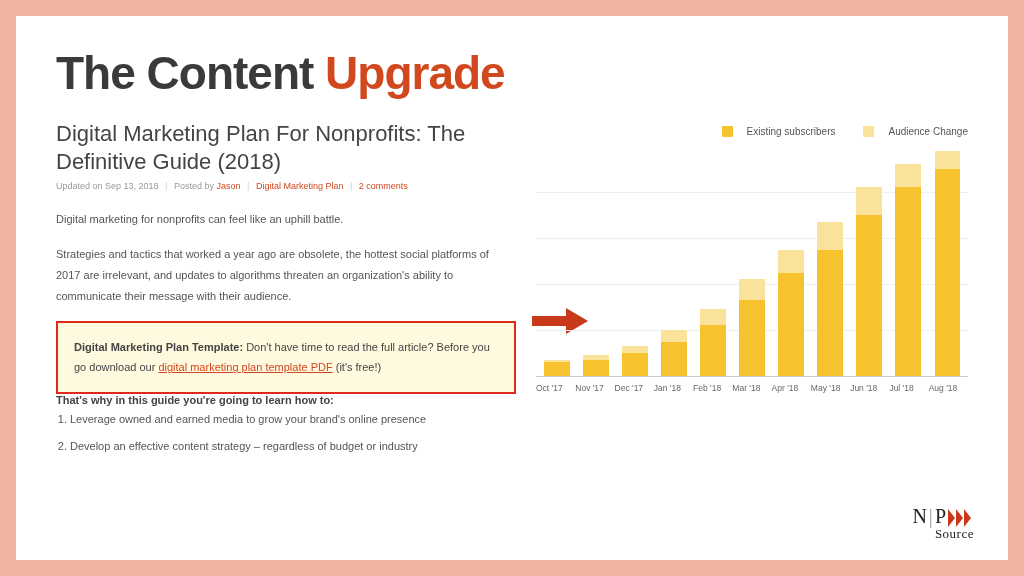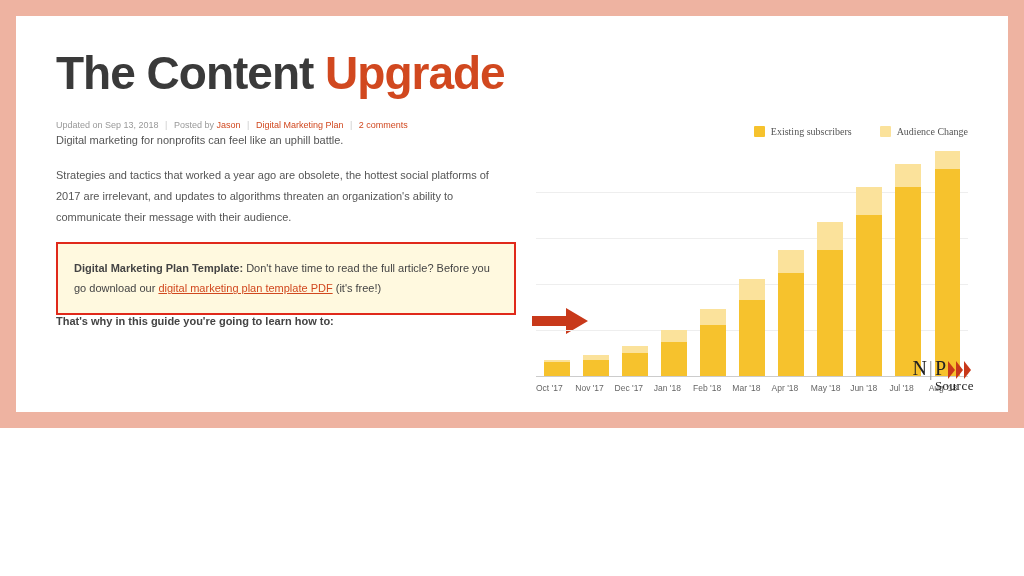--- a/index.html
+++ b/index.html
@@ -1,39 +1,39 @@
 <!DOCTYPE html>
 <html><head>
 <meta charset="utf-8">
 <style>
   * { box-sizing: border-box; margin: 0; padding: 0; }
   html, body { width: 1024px; height: 576px; font-family: 'Helvetica Neue', Arial, sans-serif; }
   .frame {
-    width: 1024px; height: 428px;
+    width: 1024px; height: 576px;
     border: 16px solid #EEB3A1;
     background: #fff;
     position: relative;
     padding: 30px 40px 27px 40px;
   }
   .slide-title {
     font-size: 46px;
     font-weight: 900;
     letter-spacing: -1px;
     margin-bottom: 20px;
   }
   .slide-title .t1 { color: #3a3a3a; }
   .slide-title .t2 { color: #D1481F; }
   .cols { display: flex; gap: 20px; }
   .left { width: 460px; }
   .right { flex: 1; position: relative; }
   .article-title {
     font-size: 22px; font-weight: 400; color: #444; line-height: 1.25;
     margin-bottom: 6px;
   }
-  .meta { font-size: 9px; color: #999; }
+  .meta { font-size: 9px; color: #999; margin-bottom: 18px; }
   .meta .sep { color: #ccc; margin: 0 4px; }
   .meta a { color: #D1481F; text-decoration: none; }
   .para { font-size: 11px; color: #555; line-height: 1.9; margin-bottom: 14px; }
   .callout {
     border: 2px solid #E0291A;
     background: #FFF9DF;
     padding: 14px 16px;
     font-size: 11px; color: #444; line-height: 1.9;
   }
   .callout b { font-weight: 700; }
@@ -44,21 +44,21 @@
   .arrow {
     position: absolute;
     left: -4px; top: 186px;
     width: 56px; height: 30px;
   }
   .arrow svg { width: 100%; height: 100%; }
   .legend {
     display: flex; justify-content: flex-end; gap: 28px;
     font-size: 10px; color: #555; margin-bottom: 10px; margin-top: 6px;
   }
-  .legend span { display: inline-flex; align-items: flex-start; gap: 6px; font-family: Liberation Serif, serif; }
+  .legend span { display: inline-flex; align-items: flex-start; gap: 14px; }
   .sw { width: 11px; height: 11px; border-radius: 1px; display: inline-block; }
   .sw.a { background: #F6C22D; }
   .sw.b { background: #FBE29B; }
   .chart {
     position: relative;
     height: 230px;
     border-bottom: 1px solid #ccc;
     display: flex; align-items: flex-end; gap: 2px;
     padding: 0 2px;
     background: repeating-linear-gradient(
@@ -87,35 +87,40 @@
 <body>
 
 <div class="frame">
 
   <div class="slide-title">
     <span class="t1">The Content </span><span class="t2">Upgrade</span>
   </div>
 
   <div class="cols">
     <div class="left">
+      <div class="article-title">Digital Marketing Plan For Nonprofits: The Definitive Guide (2018)</div>
       <div class="meta">
         <span>Updated on Sep 13, 2018</span>
         <span class="sep">|</span>
         <span>Posted by </span><a>Jason</a>
         <span class="sep">|</span>
         <a>Digital Marketing Plan</a>
         <span class="sep">|</span>
         <a>2 comments</a>
       </div>
       <div class="para">Digital marketing for nonprofits can feel like an uphill battle.</div>
       <div class="para">Strategies and tactics that worked a year ago are obsolete, the hottest social platforms of 2017 are irrelevant, and updates to algorithms threaten an organization's ability to communicate their message with their audience.</div>
       <div class="callout">
         <b>Digital Marketing Plan Template:</b><span> Don't have time to read the full article? Before you go download our </span><a>digital marketing plan template PDF</a><span> (it's free!)</span>
       </div>
       <div class="sub">That's why in this guide you're going to learn how to:</div>
+      <ol class="list">
+        <li>Leverage owned and earned media to grow your brand's online presence</li>
+        <li>Develop an effective content strategy – regardless of budget or industry</li>
+      </ol>
     </div>
 
     <div class="right">
       <div class="arrow">
         <svg viewBox="0 0 56 30">
             <path d="M0 10 H34 V2 L56 15 L34 28 V20 H0 Z" fill="#C8391A"></path>
           </svg>
       </div>
       <div class="legend">
         <span>

